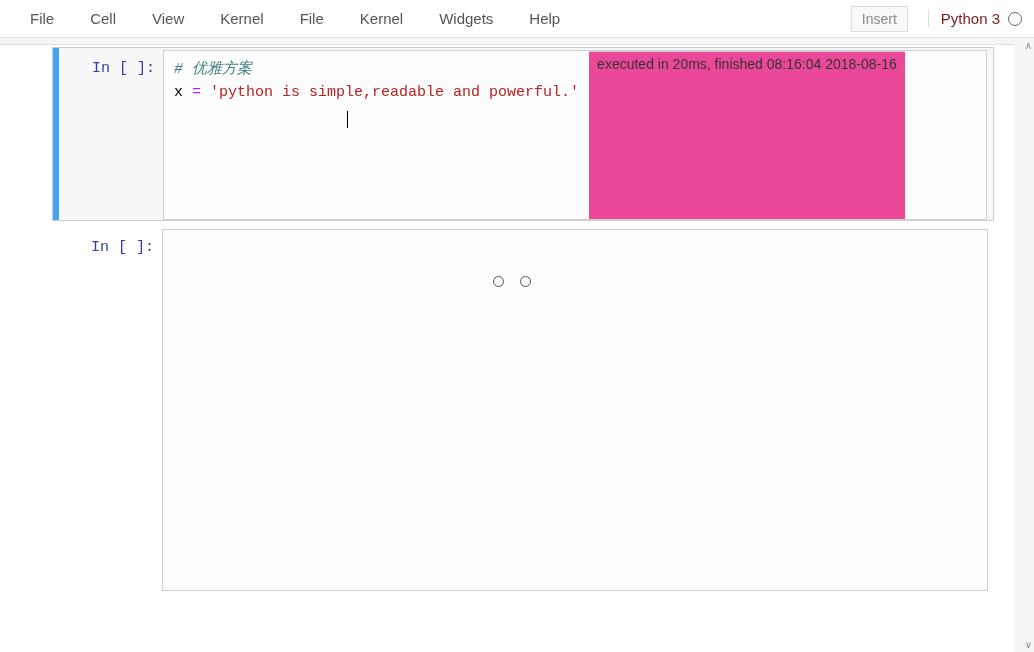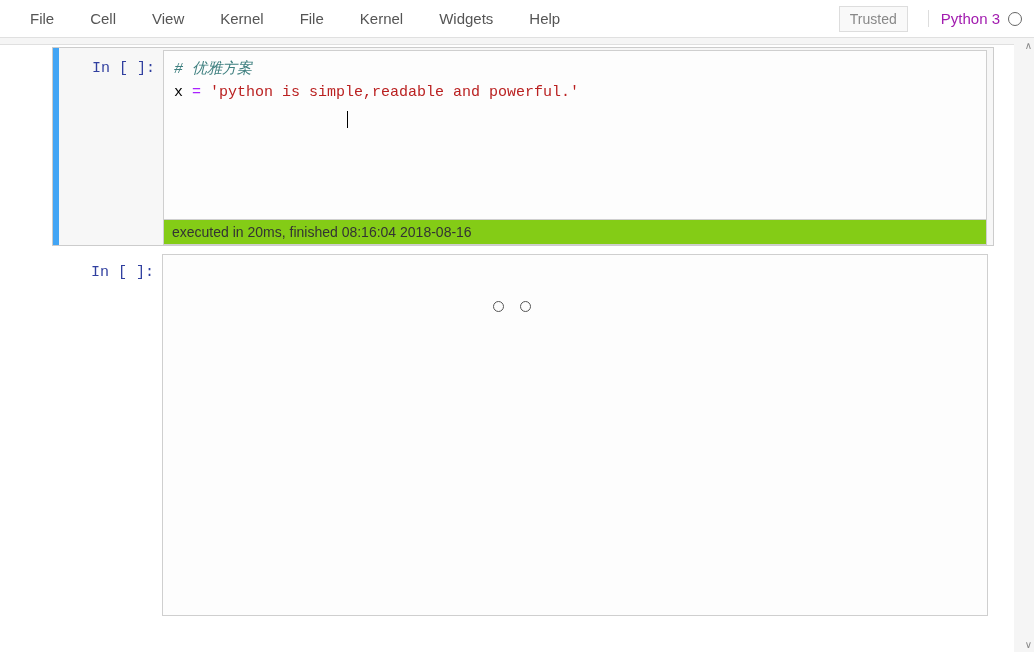--- a/index.html
+++ b/index.html
@@ -37,21 +37,21 @@
     font-size: 14px;
     margin-right: 20px;
     background: #f9f9f9;
   }
   .kernel-indicator {
     display: flex;
     align-items: center;
     gap: 8px;
     padding-left: 12px;
     border-left: 1px solid #ddd;
-    color: #a21caf;
+    color: #7f1d1d;
     font-size: 15px;
   }
   .kernel-circle {
     width: 14px; height: 14px;
     border: 1.5px solid #666;
     border-radius: 50%;
   }
   .notebook-container {
     background: #f5f5f5;
     padding-top: 6px;
@@ -90,21 +90,21 @@
     font-size: 15px;
     color: #303F9F;
     white-space: pre;
   }
   .input-area {
     flex: 1;
     border: 1px solid #cfcfcf;
     background: #fdfdfd;
     margin-right: 6px;
     display: flex;
-    flex-direction: column;
+    flex-direction: row;
   }
   .code-editor {
     font-family: "Courier New", monospace;
     font-size: 15px;
     line-height: 1.5;
     padding: 8px 10px;
     min-height: 168px;
     position: relative;
     white-space: pre;
   }
@@ -116,21 +116,21 @@
     position: absolute;
     width: 1px;
     height: 17px;
     background: #000;
   }
   .exec-status {
     border-top: 1px solid #cfcfcf;
     padding: 4px 8px;
     font-size: 14px;
     color: #333;
-    background: #84cc16;
+    background: #ec4899;
   }
   .cell2 .input-area { border: 1px solid #cfcfcf; }
   .cell2 .code-editor { min-height: 360px; }
   .dots {
     position: absolute;
     left: 330px;
     top: 46px;
     display: flex;
     gap: 16px;
   }
@@ -163,21 +163,21 @@
     <div class="menu-item">File</div>
     <div class="menu-item">Cell</div>
     <div class="menu-item">View</div>
     <div class="menu-item">Kernel</div>
     <div class="menu-item">File</div>
     <div class="menu-item">Kernel</div>
     <div class="menu-item">Widgets</div>
     <div class="menu-item">Help</div>
   </div>
   <div class="menu-spacer"></div>
-  <div class="trusted">Trusted</div>
+  <div class="trusted">Insert</div>
   <div class="kernel-indicator">
     <span>Python 3</span>
     <span class="kernel-circle"></span>
   </div>
 </div>
 
 <div class="notebook-container">
   <div class="notebook-inner">
 
     <div class="cell selected">

